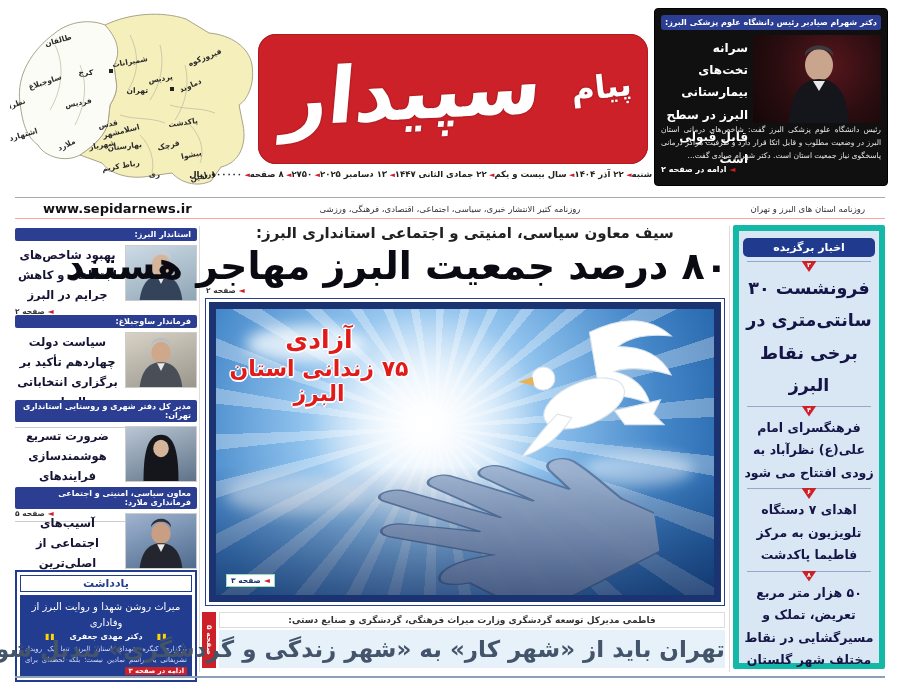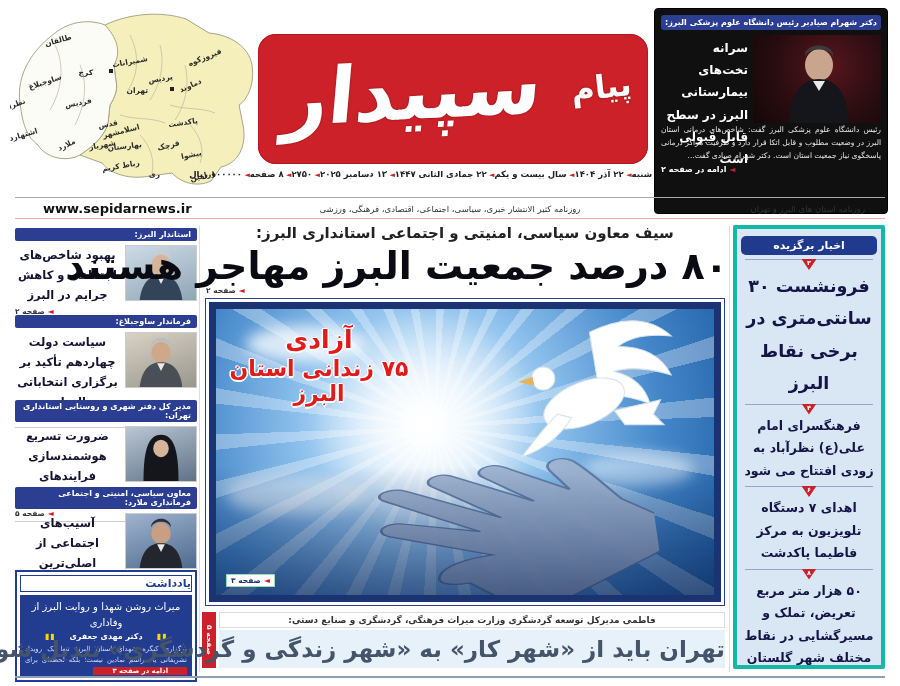--- a/index.html
+++ b/index.html
@@ -15,21 +15,21 @@
   .masthead{position:absolute;left:258px;top:34px;width:390px;height:130px;
     background:#cc2128;border-radius:18px;box-shadow:0 0 0 1px #b01b21 inset}
   .m-big{position:absolute;left:26px;top:6px;font-size:78px;font-weight:bold;color:#fff;
     transform:skewX(-8deg) rotate(-3deg);text-shadow:0 0 2px #7e1014;letter-spacing:-2px;line-height:1.35}
   .m-small{position:absolute;right:16px;top:34px;font-size:32px;font-weight:bold;color:#fff;
     transform:rotate(-6deg);text-shadow:0 0 2px #7e1014}
   .dateline{position:absolute;left:252px;top:169px;width:400px;text-align:left;
     font-size:8.5px;font-weight:bold;color:#222;white-space:nowrap}
   .dateline span + span::before{content:"◄ ";color:#cc2128;font-size:7px}
   
-  .blackbox{position:absolute;left:654px;top:8px;width:234px;height:206px;background:#101010;
+  .blackbox{position:absolute;left:654px;top:8px;width:234px;height:178px;background:#101010;
     border-radius:4px;padding:6px;border:1px solid #000}
   .bb-kicker{background:#2b3e92;color:#fff;font-size:8px;font-weight:bold;text-align:center;
     padding:3px 2px;border-radius:3px;margin-bottom:5px}
   .bb-row{display:flex;gap:5px;align-items:stretch;height:88px}
   .bb-photo{width:128px;height:88px;border-radius:2px;flex:none;position:relative;overflow:hidden;
     background:radial-gradient(circle at 60% 35%, #56161c 0%, #2a0d10 55%, #140708 100%)}
   .bb-photo svg{position:absolute;inset:0}
   .bb-title{flex:1;color:#fff;font-size:12px;font-weight:bold;line-height:1.85;text-align:right;padding-top:2px}
   .bb-body{color:#e8e8e8;font-size:7.5px;line-height:1.75;text-align:justify}
   .bb-more{color:#fff;font-size:8px;font-weight:bold;text-align:left;margin-top:3px}
@@ -55,30 +55,30 @@
   .ph1{background:linear-gradient(160deg,#cddbe6,#8fa6b5)}
   .ph2{background:linear-gradient(160deg,#d8d2c6,#9a968c)}
   .ph3{background:linear-gradient(160deg,#b9c6d4,#5f7288)}
   .ph4{background:linear-gradient(160deg,#9fb4d0,#4e6a8e)}
   .card-title{flex:1;font-size:11.5px;font-weight:bold;color:#141432;line-height:1.75;text-align:center}
   .card-ref{font-size:7.5px;font-weight:bold;color:#333;text-align:left;padding-bottom:3px;border-bottom:1px solid #ccc}
   
   .notebox{position:absolute;left:0;top:348px;width:182px;height:112px;
     border:2px solid #223c8f;padding:3px;background:#fff}
   .nb-header{border:1.5px solid #223c8f;color:#223c8f;font-size:11px;font-weight:bold;
-    text-align:right;padding:1px 0;margin-bottom:3px}
+    text-align:center;padding:1px 0;margin-bottom:3px}
   .nb-body{background:#223c8f;color:#fff;height:82px;padding:4px 5px;position:relative}
   .nb-title{font-size:10px;font-weight:normal;text-align:center;line-height:1.55}
   .nb-author{display:flex;align-items:center;justify-content:center;gap:14px;margin-top:2px}
   .nb-author .nm{font-size:8px;font-weight:bold;color:#fff}
   .qmark{color:#ffd400;font-size:8px;letter-spacing:1px}
   .qmark::after{content:"▮▮"}
   .nb-text{font-size:6.8px;color:#d7ddf7;line-height:1.6;margin-top:3px;text-align:justify}
   .nb-more{position:absolute;bottom:2px;right:5px;background:#cc2128;color:#fff;
-    font-size:6.8px;font-weight:bold;padding:0 19px}
+    font-size:6.8px;font-weight:bold;padding:0 3px}
   
   .center{position:absolute;left:187px;top:0;width:526px}
   .lead-kicker{text-align:center;font-size:15px;font-weight:bold;color:#222;margin-top:2px}
   .lead-headline{text-align:center;font-size:38px;font-weight:bold;color:#0a0a12;
     letter-spacing:-1px;margin-top:2px;white-space:nowrap}
   .lead-ref{position:absolute;left:4px;top:64px;font-size:7.5px;font-weight:bold;color:#333}
   .photo-frame{position:absolute;left:3px;right:3px;top:76px;height:308px;
     border:1px solid #2b3e92;background:#fff;padding:3px}
   .photo{position:relative;width:100%;height:100%;border:7px solid #1c3372;overflow:hidden;
     background:radial-gradient(circle at 42% 40%, #ffffff 0%, #d9ecfb 14%, #8cc0ec 38%, #4487c9 70%, #205fa4 100%)}
@@ -100,21 +100,21 @@
   .bottom-story{position:absolute;left:0;right:3px;top:390px;height:56px}
   .bs-vref{position:absolute;left:0;top:0;bottom:0;width:14px;background:#cc2128;color:#fff;
     writing-mode:vertical-rl;text-orientation:mixed;font-size:7.5px;font-weight:bold;
     display:flex;align-items:center;justify-content:center}
   .bs-kicker{position:absolute;left:17px;right:0;top:0;height:16px;background:#fff;border:1px solid #ddd;
     text-align:center;font-size:9px;font-weight:bold;color:#333;line-height:15px}
   .bs-headline{position:absolute;left:17px;right:0;top:18px;bottom:0;background:#e7f1fa;
     text-align:center;font-size:23px;font-weight:bold;color:#44546a;line-height:38px;white-space:nowrap}
   
   .rightcol{position:absolute;left:718px;top:3px;width:152px;height:444px;
-    border:4px solid #14b8a6;background:#d9e7f5;border-radius:2px;padding:7px 0}
+    border:6px solid #14b8a6;background:#d9e7f5;border-radius:2px;padding:7px 0}
   .sn-header{background:#203a8e;color:#fff;font-size:11px;font-weight:bold;text-align:center;
     border-radius:5px;padding:3px 0;margin:0 4px 4px}
   .sn-sep{border-top:1px solid #93a9cc;margin:4px 8px 10px;position:relative}
   .sn-tri{position:absolute;left:50%;top:-1px;transform:translateX(-50%);width:15px;height:11px;
     background:#cc2128;clip-path:polygon(0 0,100% 0,50% 100%);
     color:#fff;font-size:6.5px;font-weight:bold;text-align:center;line-height:8px}
   .sn-item{font-weight:bold;color:#141446;text-align:center}
   .sn-item.big{font-size:17.5px;line-height:1.85;margin-bottom:4px}
   .sn-item.sm{font-size:12.5px;line-height:1.8;margin-bottom:4px}
   .bottom-rule{position:absolute;left:15px;right:15px;top:676px;border-top:2px solid #8ca0b8}

